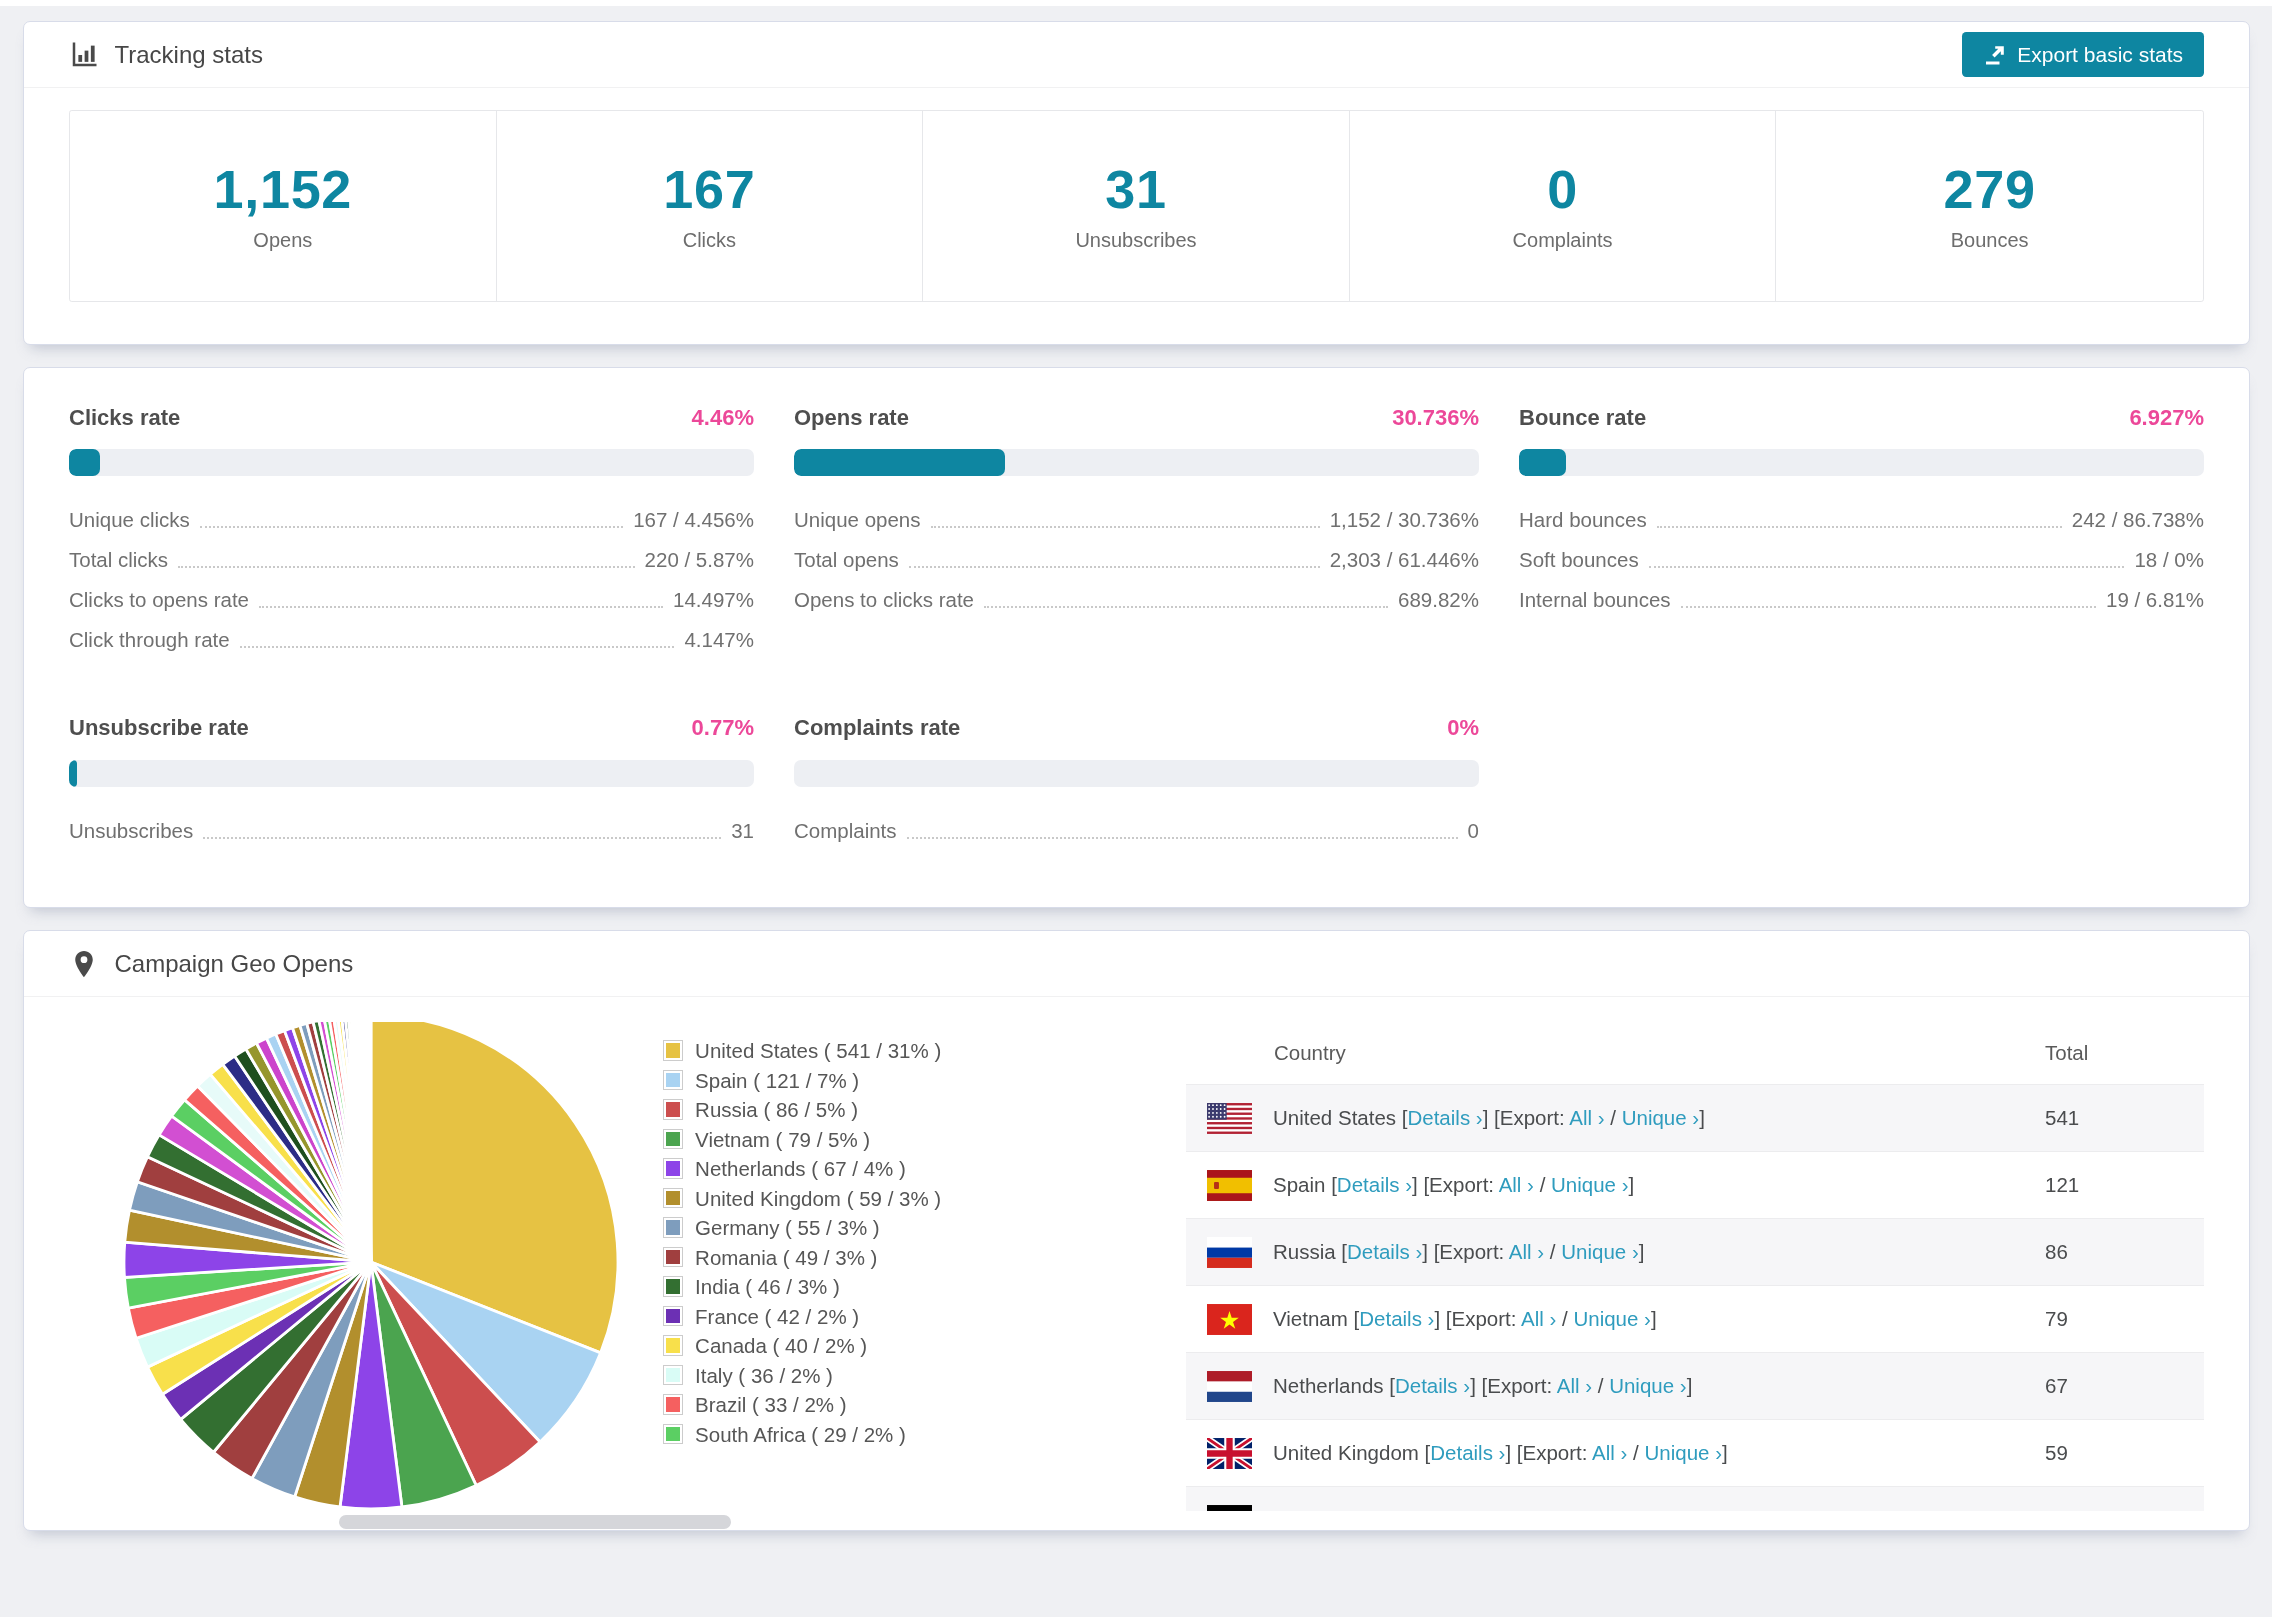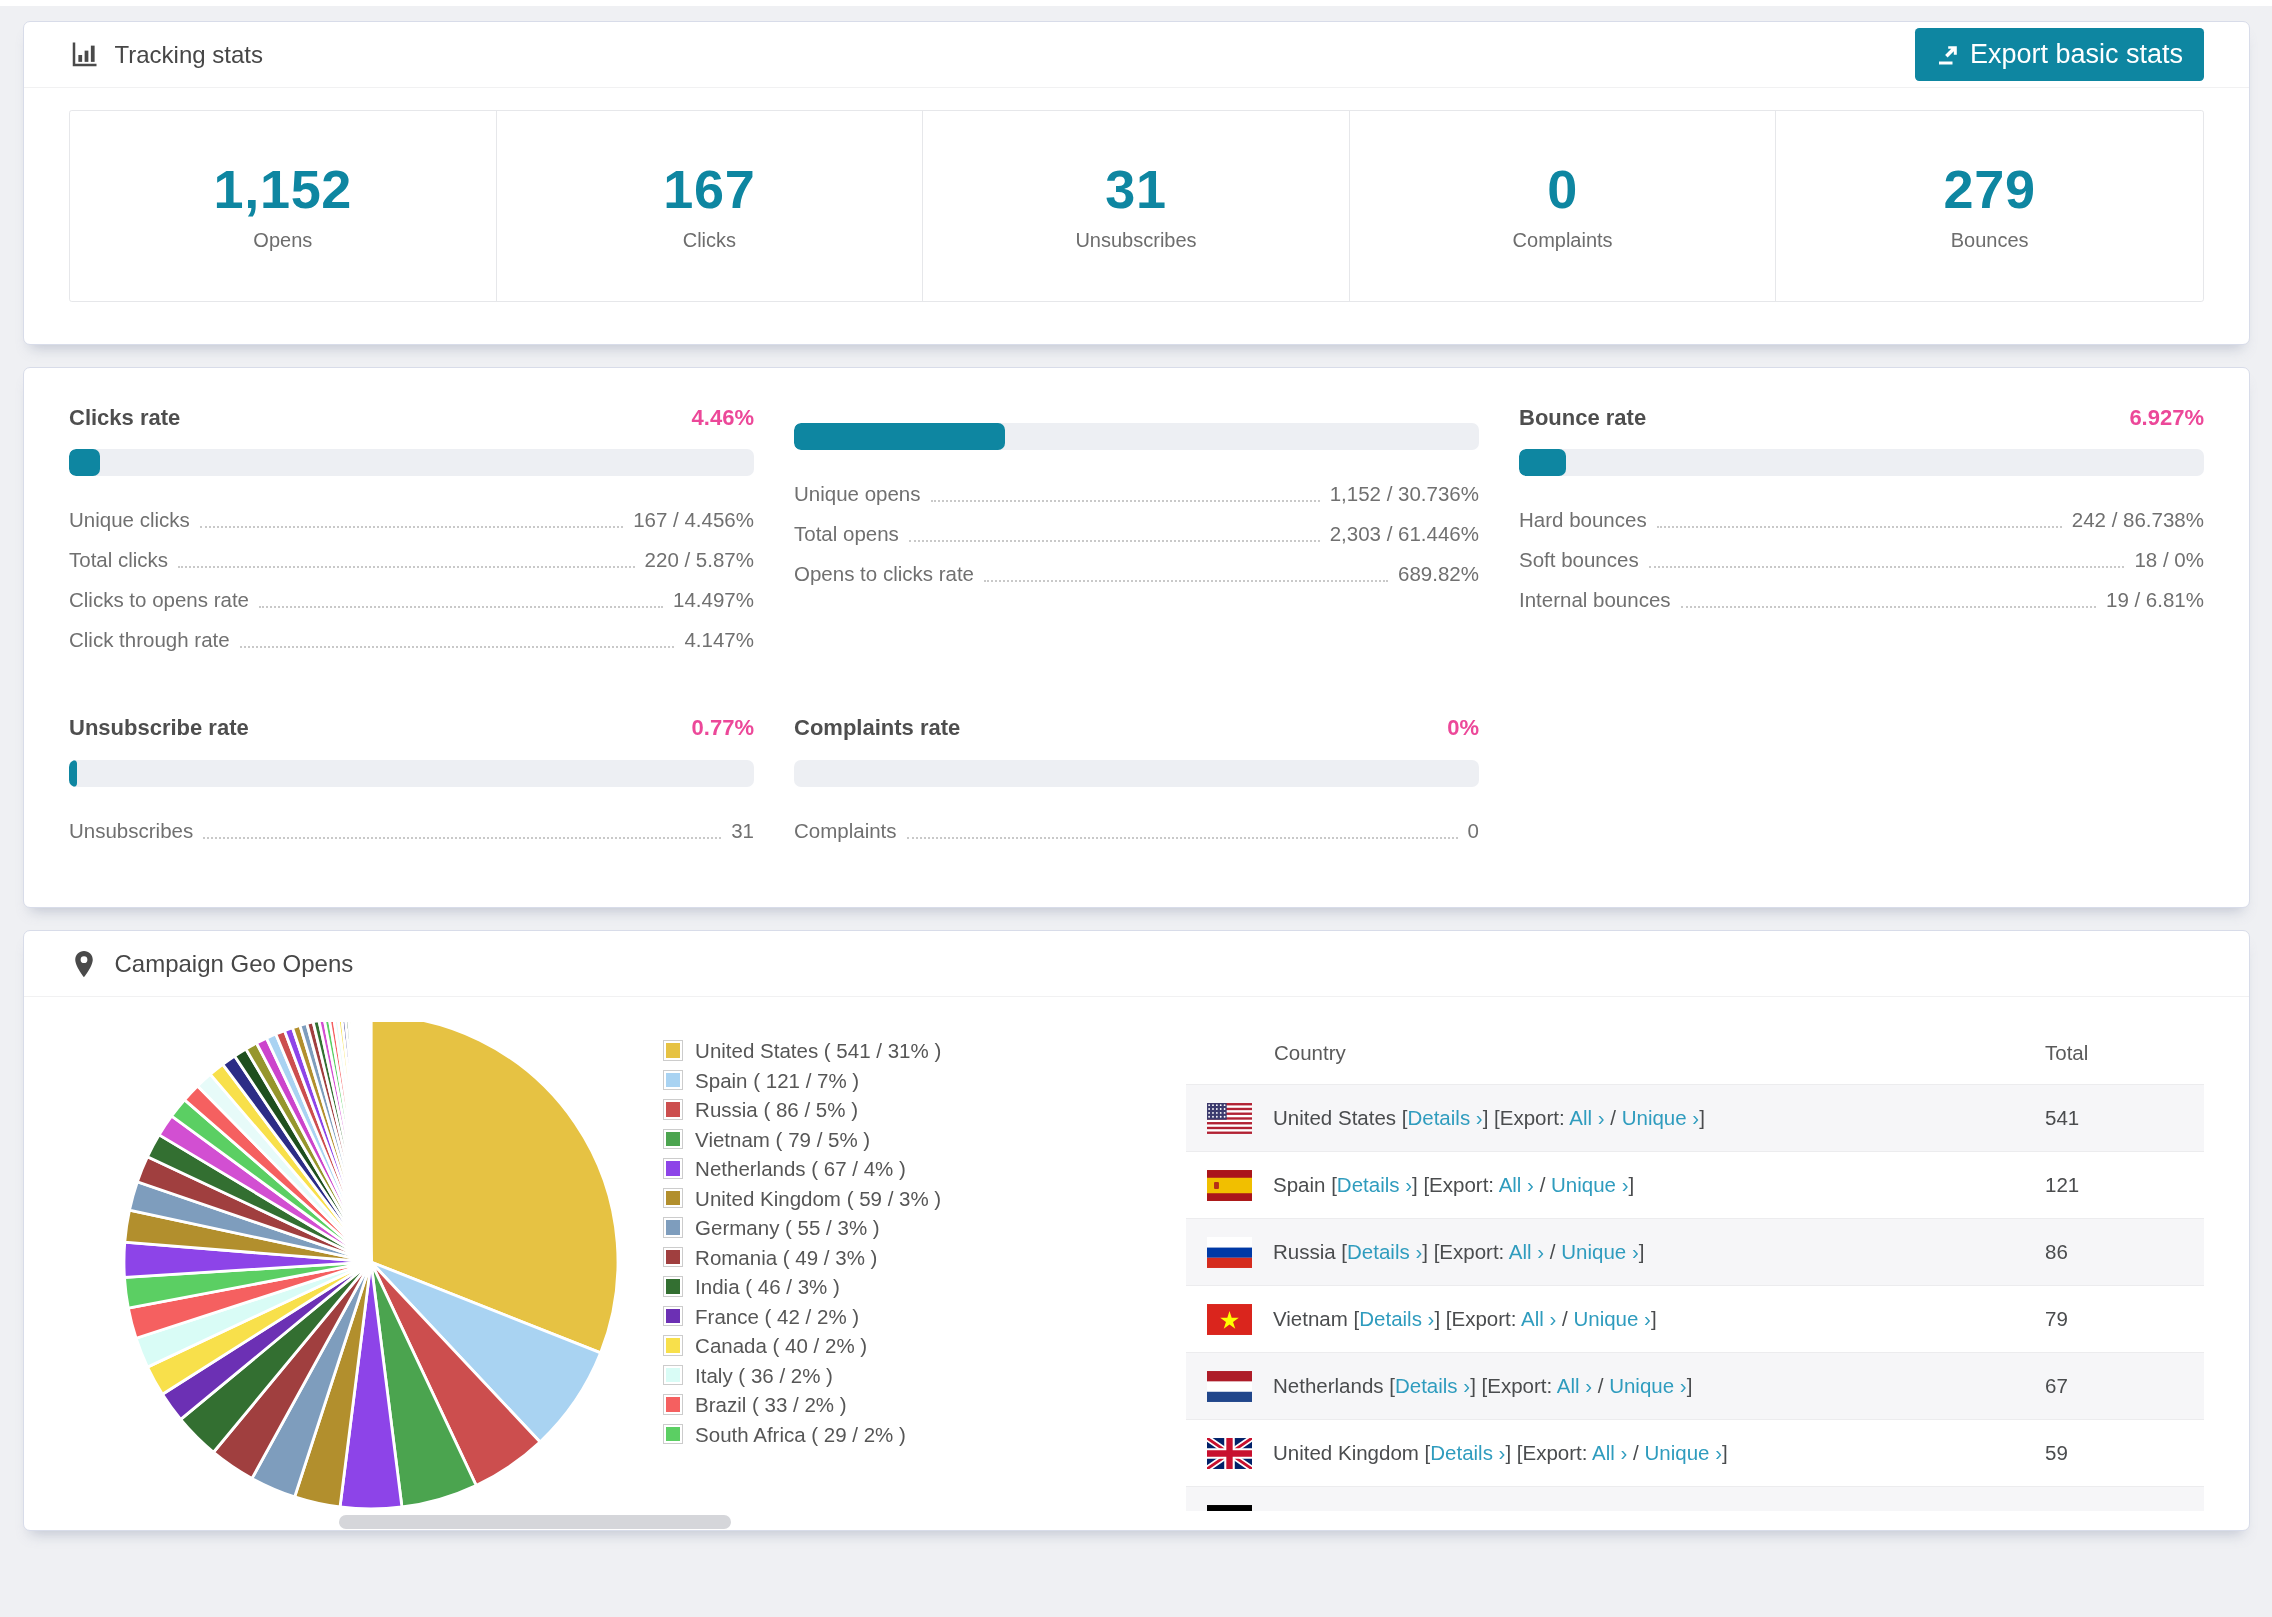--- a/index.html
+++ b/index.html
@@ -23,21 +23,21 @@
   .card-header {
     display:flex; align-items:center; justify-content:space-between;
     padding:16px 45px; height:66px;
     border-bottom:1.4px solid #f1f1f2;
   }
   .card-title { display:flex; align-items:center; gap:15.5px; font-size:24px; color:#474747; }
   .card-title svg { width:30px; height:30px; }
   .btn-export {
     display:flex; align-items:center; gap:10px;
     background:#0e86a1; color:#ffffff; border:none; border-radius:4.2px;
-    font-size:27px; padding:10.6px 21px; cursor:pointer;
+    font-size:21px; padding:10.6px 21px; cursor:pointer;
     font-family:"Liberation Sans", sans-serif;
   }
   .btn-export svg { width:24px; height:24px; }
 
   
   .stats-row {
     display:grid; grid-template-columns:repeat(5,1fr);
     margin:22px 45px 42px;
     border:0.7px solid #e6e7ea; border-radius:2.8px;
   }
@@ -161,20 +161,24 @@
               <span class="r-value">14.497%</span>
             </div>
             <div class="r-row">
               <span class="r-label">Click through rate</span>
               <span class="r-leader"></span>
               <span class="r-value">4.147%</span>
             </div>
           </div>
         </div>
         <div class="rate-block">
+          <div class="rate-head">
+            <span class="rate-title">Opens rate</span>
+            <span class="rate-value">30.736%</span>
+          </div>
           <div class="bar">
             <div class="bar-fill" style="width: max(30.736%, 7.8px);"></div>
           </div>
           <div class="rate-rows">
             <div class="r-row">
               <span class="r-label">Unique opens</span>
               <span class="r-leader"></span>
               <span class="r-value">1,152 / 30.736%</span>
             </div>
             <div class="r-row">

